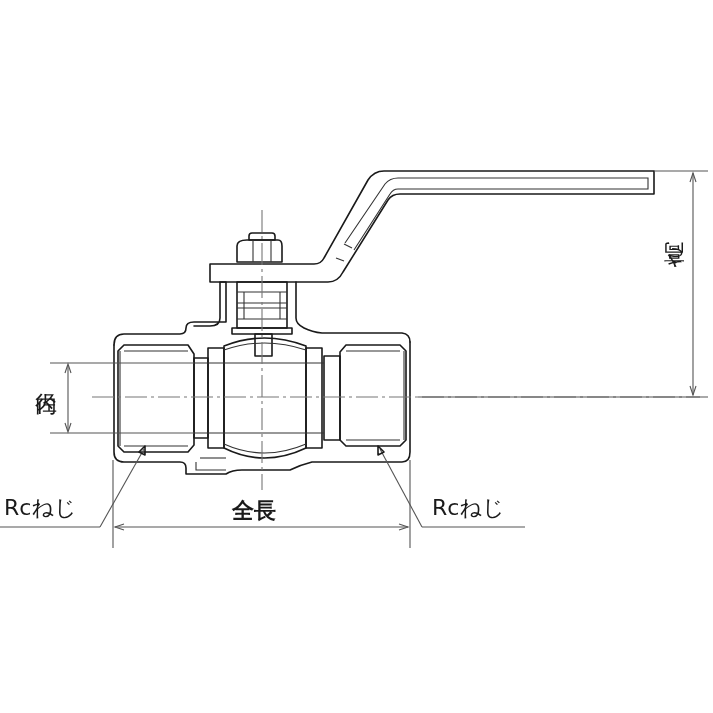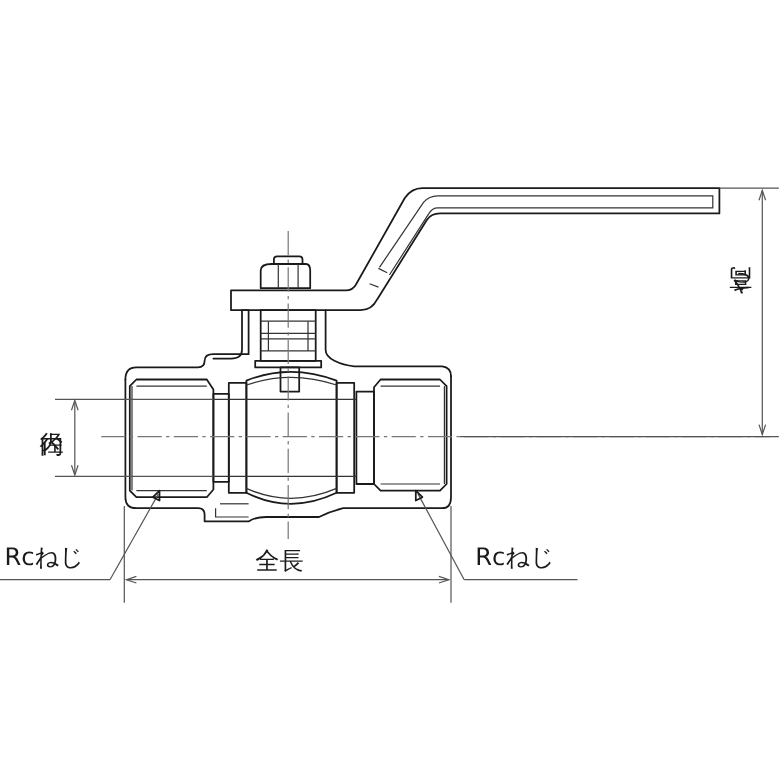--- a/index.html
+++ b/index.html
@@ -113,15 +113,15 @@
   </g>
   <g>
     <line class="dim" x1="422" y1="527" x2="525" y2="527"></line>
     <line class="dim" x1="422" y1="527" x2="380" y2="449"></line>
     <path class="ln" d="M 378 455 L 378 446 L 384 452 Z" fill="#1a1a1a"></path>
   </g>
 </svg>
 
 <div class="label label-vert" style="left:35px; top:375px; font-size:22px;">内径</div>
 <div class="label" style="left:4px; top:497px;">Rcねじ</div>
-<div class="label" style="left:232px; top:500px;">全長</div>
+<div class="label" style="left:232px; top:500px;font-weight:bold;">全長</div>
 <div class="label" style="left:432px; top:497px;">Rcねじ</div>
 <div class="label label-vert" style="left:663px; top:258px; transform: rotate(180deg);">高さ</div>
 
 </body></html>

